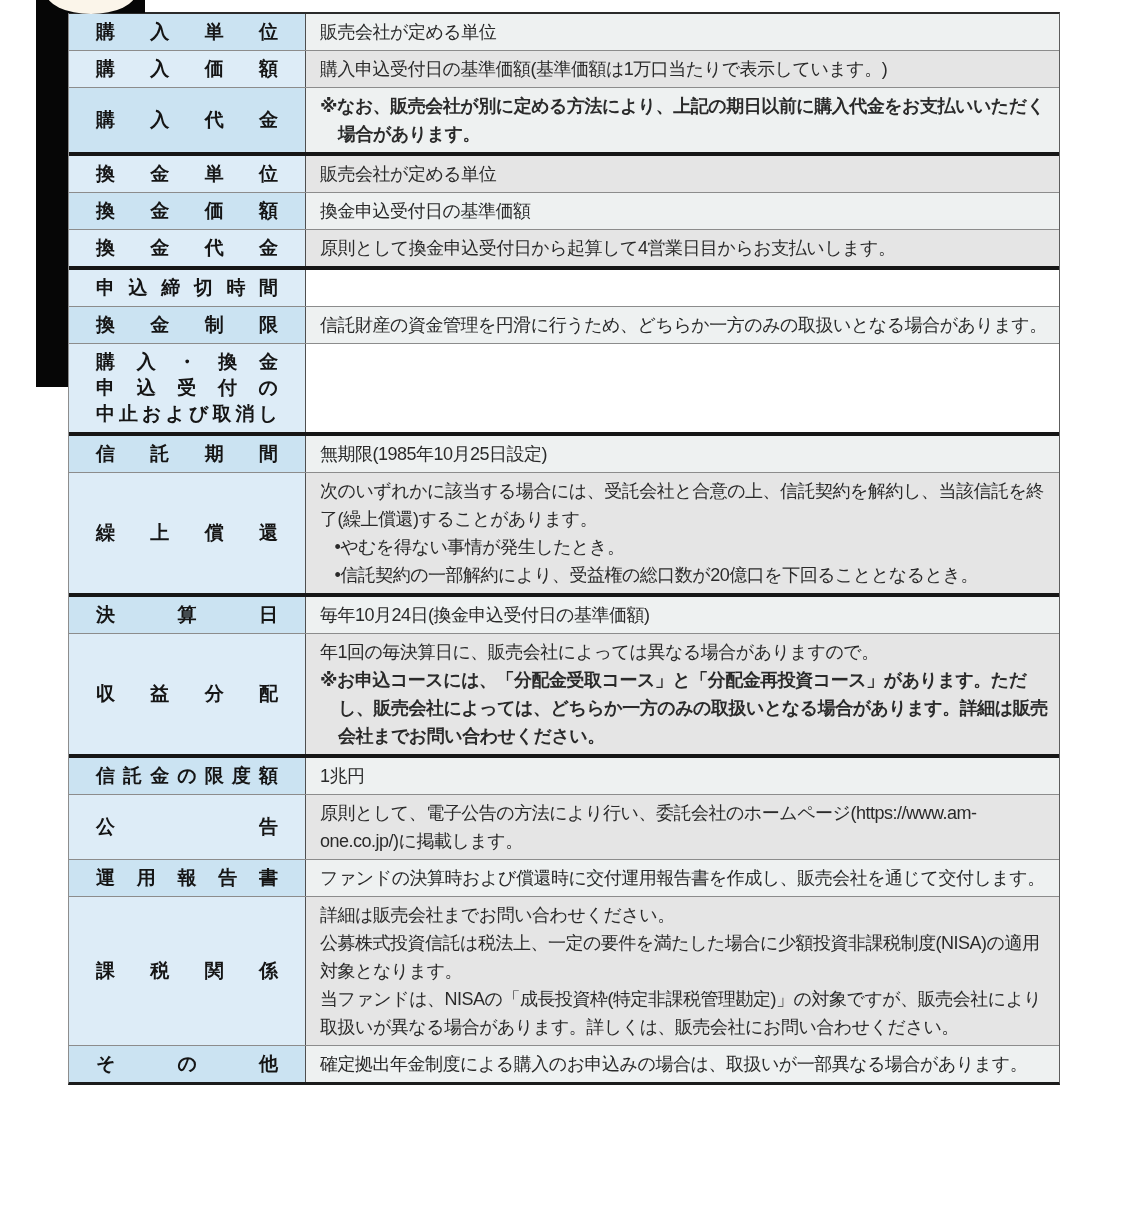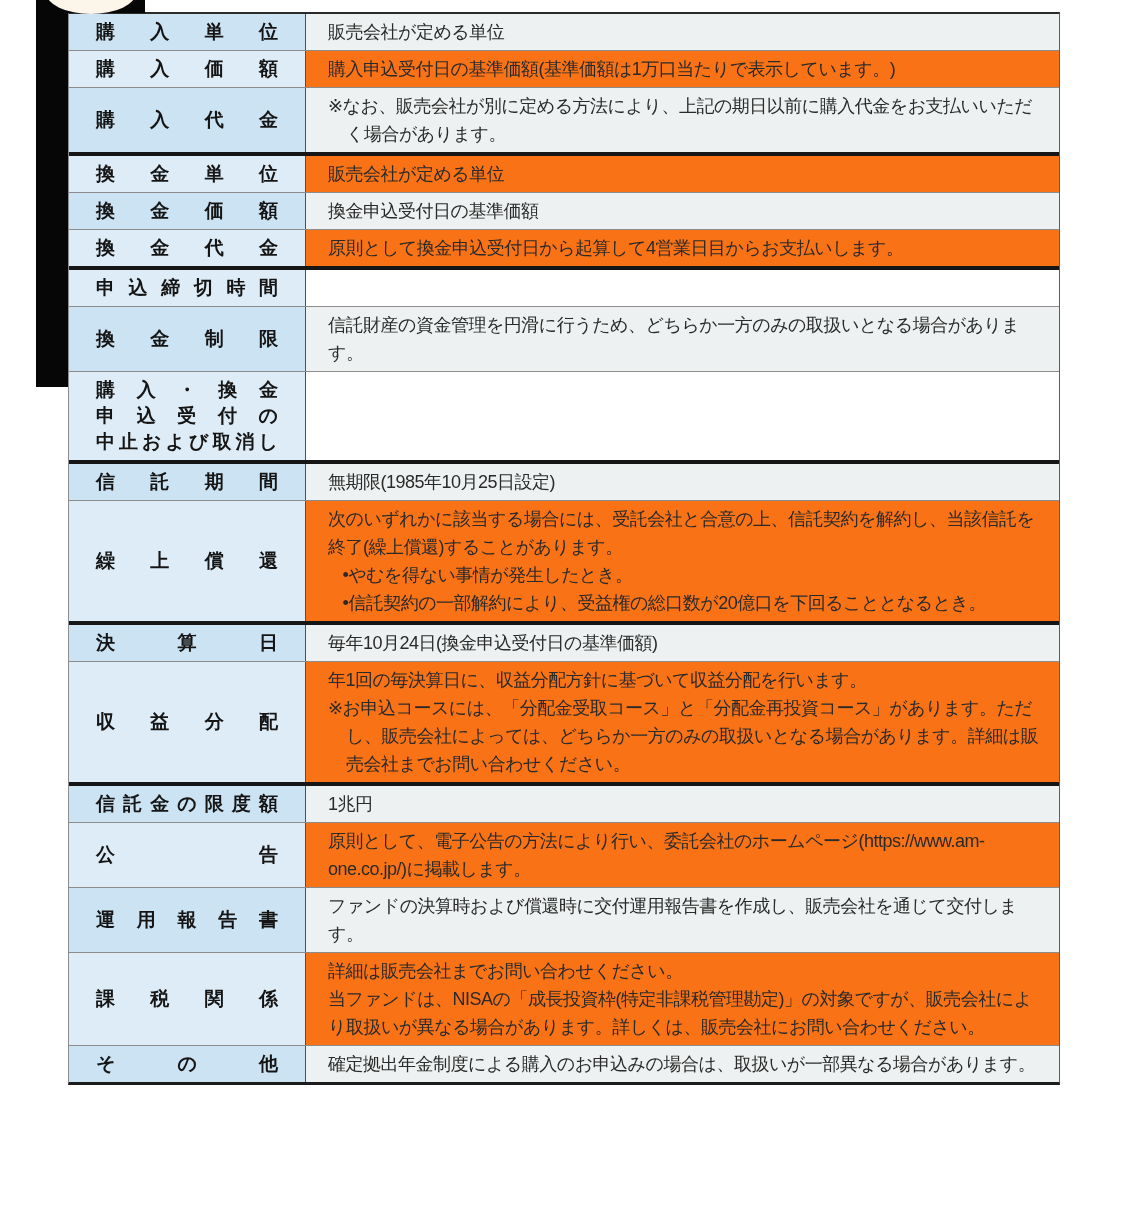--- a/index.html
+++ b/index.html
@@ -27,32 +27,32 @@
   .cell-label{
     width:237px;flex:0 0 237px;box-sizing:border-box;
     border-right:1px solid #4f4f4f;
     display:flex;flex-direction:column;justify-content:center;
     padding:5px 27px;color:#151515;font-weight:700;font-size:19px;line-height:26px;
   }
   .label-line{display:flex;justify-content:space-between;}
   .cell-content{
     flex:1 1 auto;box-sizing:border-box;
     display:flex;flex-direction:column;justify-content:center;
-    padding:4px 10px 4px 22px;color:#2a2a2a;font-size:18px;line-height:28px;
+    padding:4px 10px 4px 14px;color:#2a2a2a;font-size:18px;line-height:28px;
     letter-spacing:-0.5px;
   }
   .cell-content p{margin:0;overflow-wrap:anywhere;}
-  .cell-content p.c-note{padding-left:1em;text-indent:-1em;}
+  .cell-content p.c-note{padding-left:1em;text-indent:-1em;font-weight:bold;}
   .cell-content p.c-bullet{padding-left:1.55em;text-indent:-0.75em;}
 
   
   .tone-a .cell-label{background:#cbe3f2;}
   .tone-b .cell-label{background:#ddecf7;}
   .tone-a .cell-content{background:#eef1f1;}
-  .tone-b .cell-content{background:#f97316;}
+  .tone-b .cell-content{background:#e5e5e5;}
 </style>
 </head>
 <body>
 
 <div class="side-strip-top"></div>
 <div class="side-bar"></div>
 <div class="side-notch"></div>
 
 <div class="memo-table" id="memo-table">
     <div class="row tone-a">
@@ -229,21 +229,21 @@
     <div class="row tone-b">
       <div class="cell-label">
         <div class="label-line">
           <span>収</span>
           <span>益</span>
           <span>分</span>
           <span>配</span>
         </div>
       </div>
       <div class="cell-content">
-        <p class="c-p">年1回の毎決算日に、収益分配方針に基づいて収益分配を行います。</p>
+        <p class="c-p">年1回の毎決算日に、販売会社によっては異なる場合がありますので。</p>
         <p class="c-note">※お申込コースには、「分配金受取コース」と「分配金再投資コース」があります。ただし、販売会社によっては、どちらか一方のみの取扱いとなる場合があります。詳細は販売会社までお問い合わせください。</p>
       </div>
     </div>
     <div class="row tone-a group-start">
       <div class="cell-label">
         <div class="label-line">
           <span>信</span>
           <span>託</span>
           <span>金</span>
           <span>の</span>
@@ -285,20 +285,21 @@
       <div class="cell-label">
         <div class="label-line">
           <span>課</span>
           <span>税</span>
           <span>関</span>
           <span>係</span>
         </div>
       </div>
       <div class="cell-content">
         <p class="c-p">詳細は販売会社までお問い合わせください。</p>
+        <p class="c-p">公募株式投資信託は税法上、一定の要件を満たした場合に少額投資非課税制度(NISA)の適用対象となります。</p>
         <p class="c-p">当ファンドは、NISAの「成長投資枠(特定非課税管理勘定)」の対象ですが、販売会社により取扱いが異なる場合があります。詳しくは、販売会社にお問い合わせください。</p>
       </div>
     </div>
     <div class="row tone-a">
       <div class="cell-label">
         <div class="label-line">
           <span>そ</span>
           <span>の</span>
           <span>他</span>
         </div>

